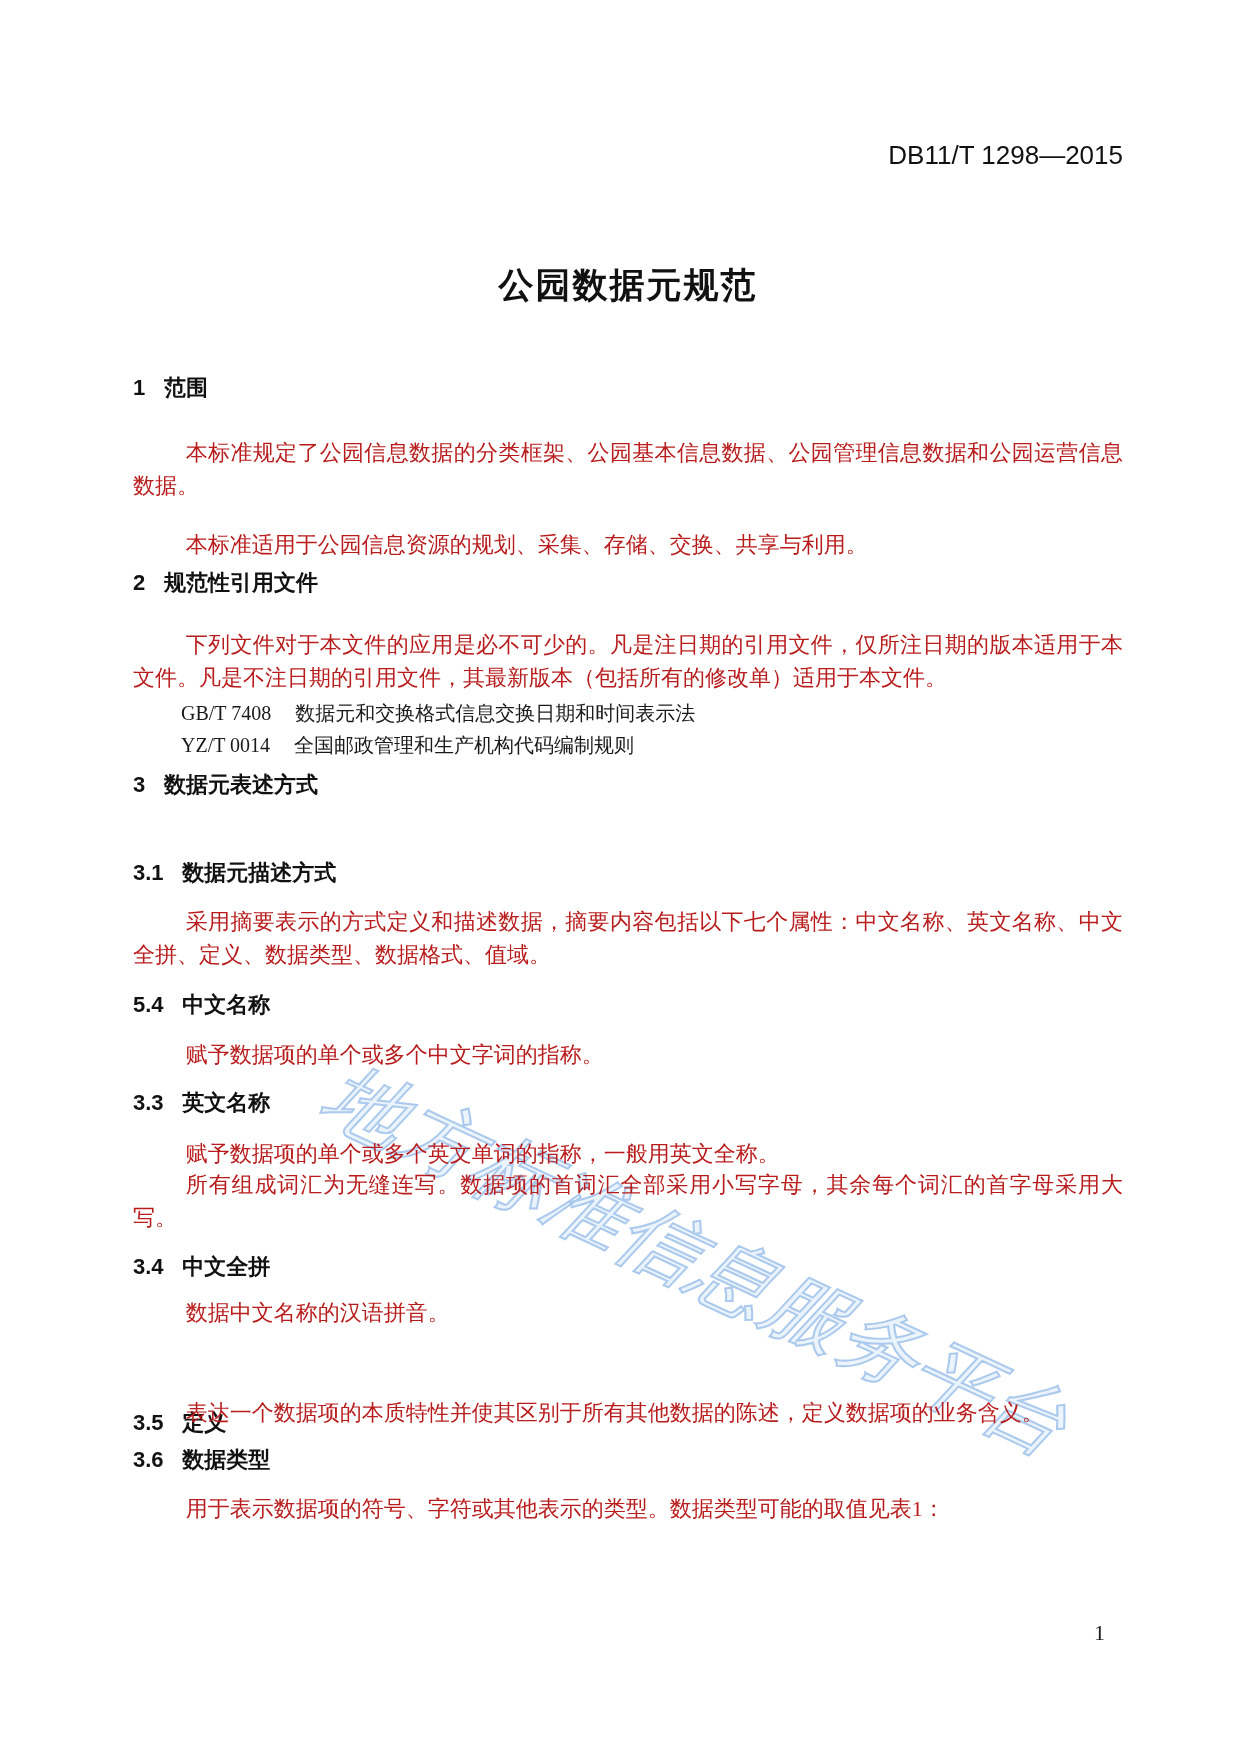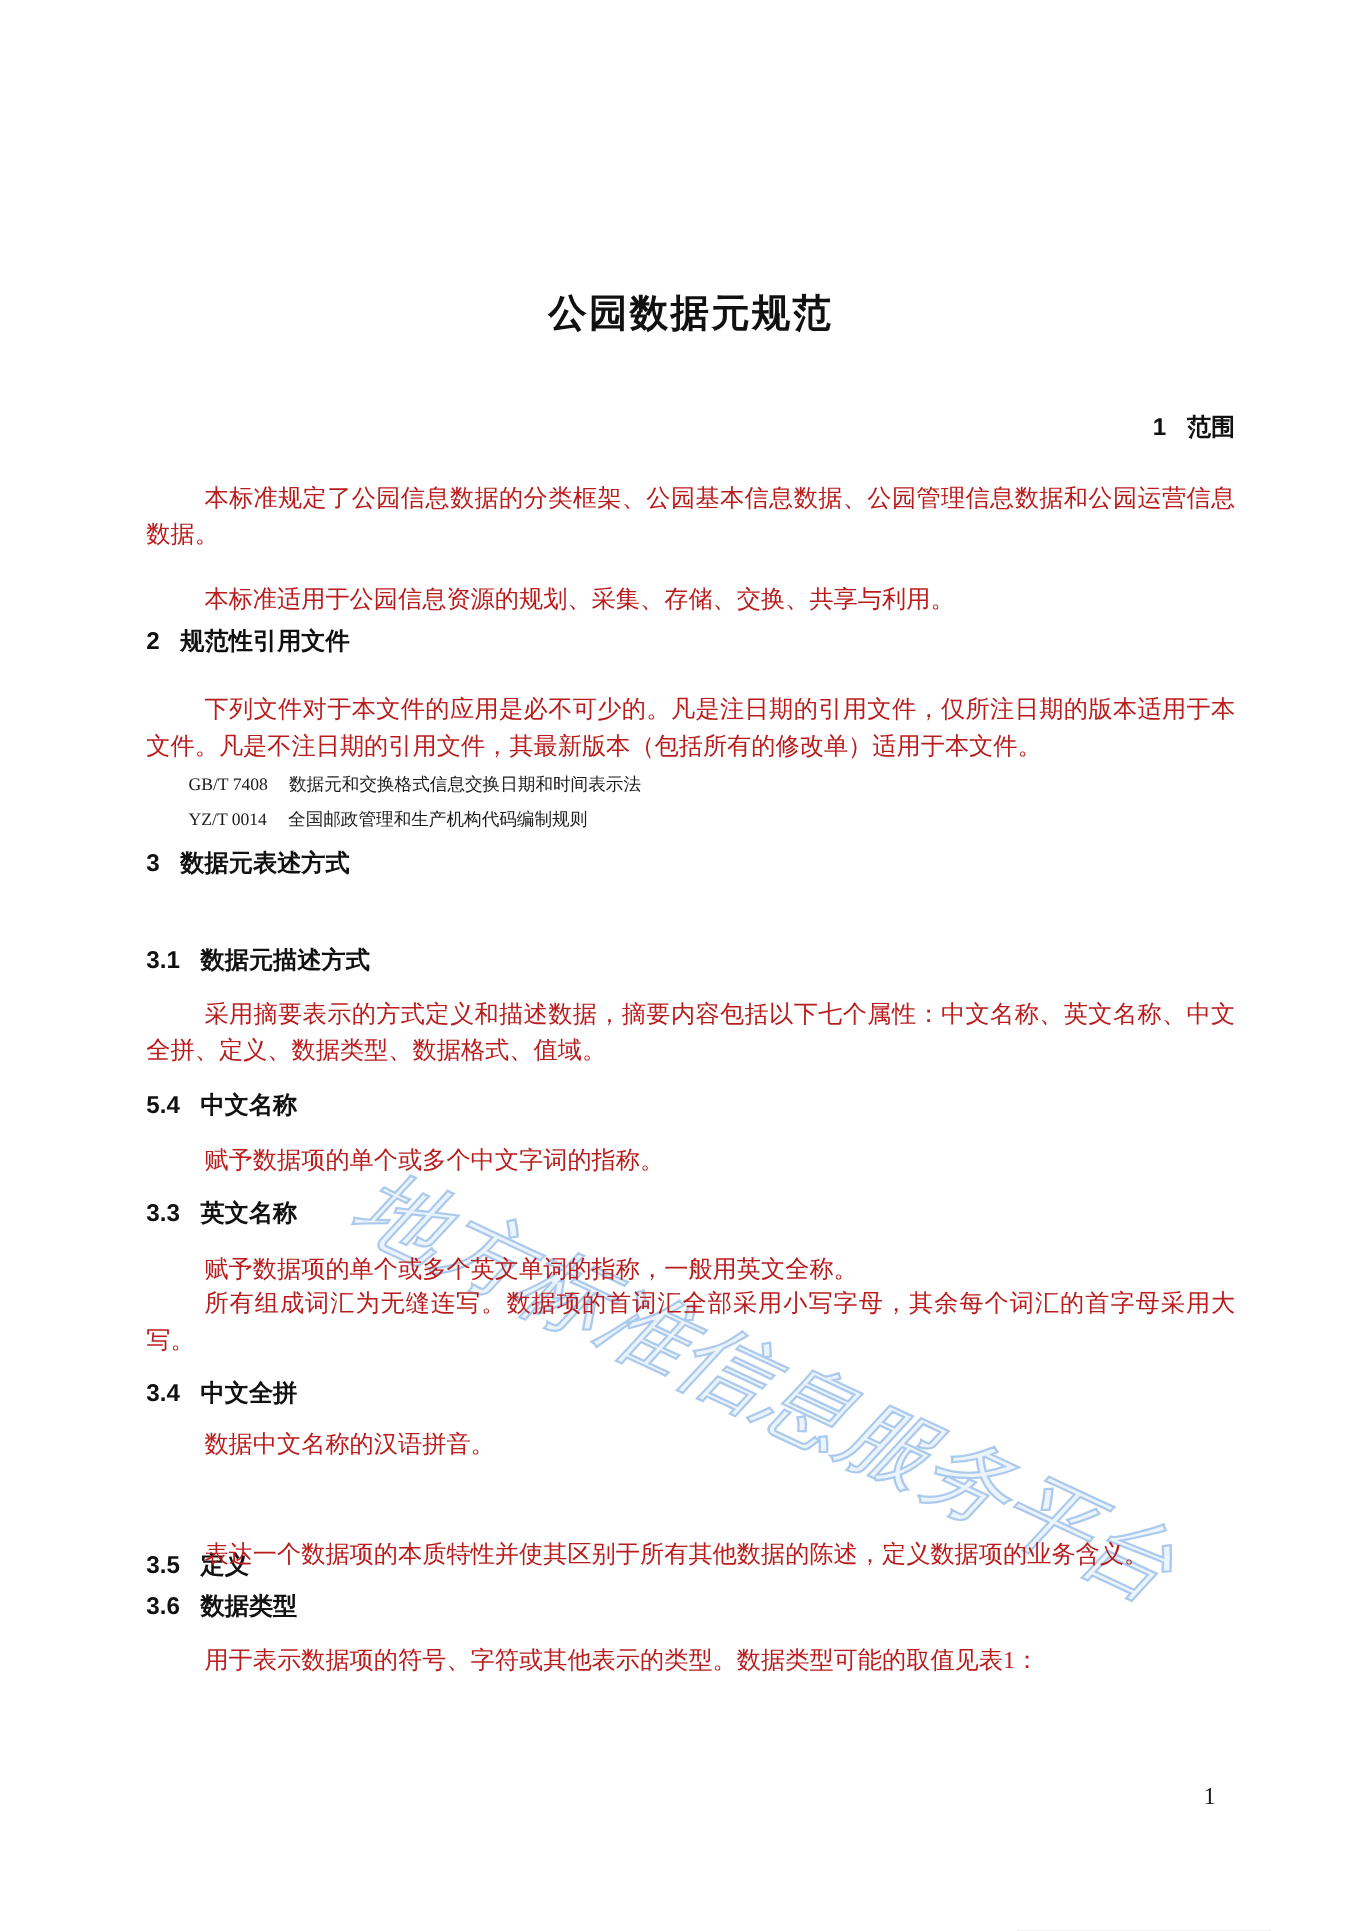--- a/index.html
+++ b/index.html
@@ -54,43 +54,44 @@
     color:#111;
   }
   .sec .hnum{display:inline-block;margin-right:0.85em;}
   .sec.p{
     font-size:22px;line-height:33px;
     text-align:justify;
     text-indent:2.4em;
     color:#b91c1c;
   }
   .sec.ref{
-    font-size:16px;line-height:33px;
+    font-size:20px;line-height:33px;
     padding-left:2.4em;
     color:#1a1a1a;
   }
   .sec .refcode{display:inline-block;margin-right:1.2em;}
   .page-number{
     top:1616px;
     text-align:right;
     padding-right:18px;
     box-sizing:border-box;
     font-size:22px;line-height:33px;
     color:#1a1a1a;
   }
 </style>
 </head>
 <body>
 
 <div class="page">
   <div class="watermark">地方标准信息服务平台</div>
   <div class="content-layer">
+    <div class="abs header-code">DB11/T 1298—2015</div>
     <div class="abs doc-title">公园数据元规范</div>
     <div>
-        <div class="sec h1" style="top: 375px; text-align: right;"><span class="hnum">1</span><span>范围</span></div>
+        <div class="sec h1" style="top: 375px;"><span class="hnum">1</span><span>范围</span></div>
         <div class="sec p" style="top: 436px;">本标准规定了公园信息数据的分类框架、公园基本信息数据、公园管理信息数据和公园运营信息数据。</div>
         <div class="sec p" style="top: 528px;">本标准适用于公园信息资源的规划、采集、存储、交换、共享与利用。</div>
         <div class="sec h1" style="top: 570px;"><span class="hnum">2</span><span>规范性引用文件</span></div>
         <div class="sec p" style="top: 628px;">下列文件对于本文件的应用是必不可少的。凡是注日期的引用文件，仅所注日期的版本适用于本文件。凡是不注日期的引用文件，其最新版本（包括所有的修改单）适用于本文件。</div>
         <div class="sec ref" style="top: 697px;"><span class="refcode">GB/T 7408</span><span>数据元和交换格式信息交换日期和时间表示法</span></div>
         <div class="sec ref" style="top: 729px;"><span class="refcode">YZ/T 0014</span><span>全国邮政管理和生产机构代码编制规则</span></div>
         <div class="sec h1" style="top: 772px;"><span class="hnum">3</span><span>数据元表述方式</span></div>
         <div class="sec h2" style="top: 860px;"><span class="hnum">3.1</span><span>数据元描述方式</span></div>
         <div class="sec p" style="top: 905px;">采用摘要表示的方式定义和描述数据，摘要内容包括以下七个属性：中文名称、英文名称、中文全拼、定义、数据类型、数据格式、值域。</div>
         <div class="sec h2" style="top: 992px;"><span class="hnum">5.4</span><span>中文名称</span></div>

